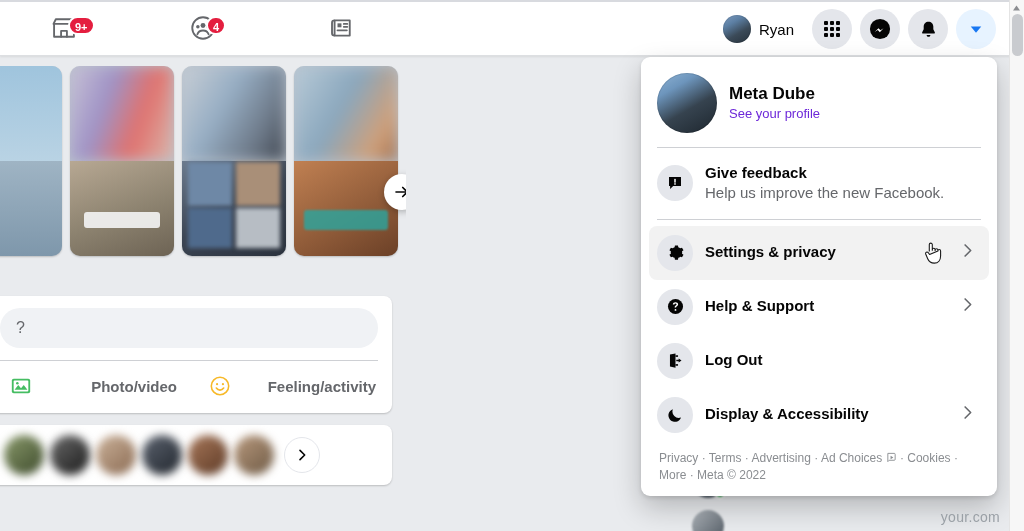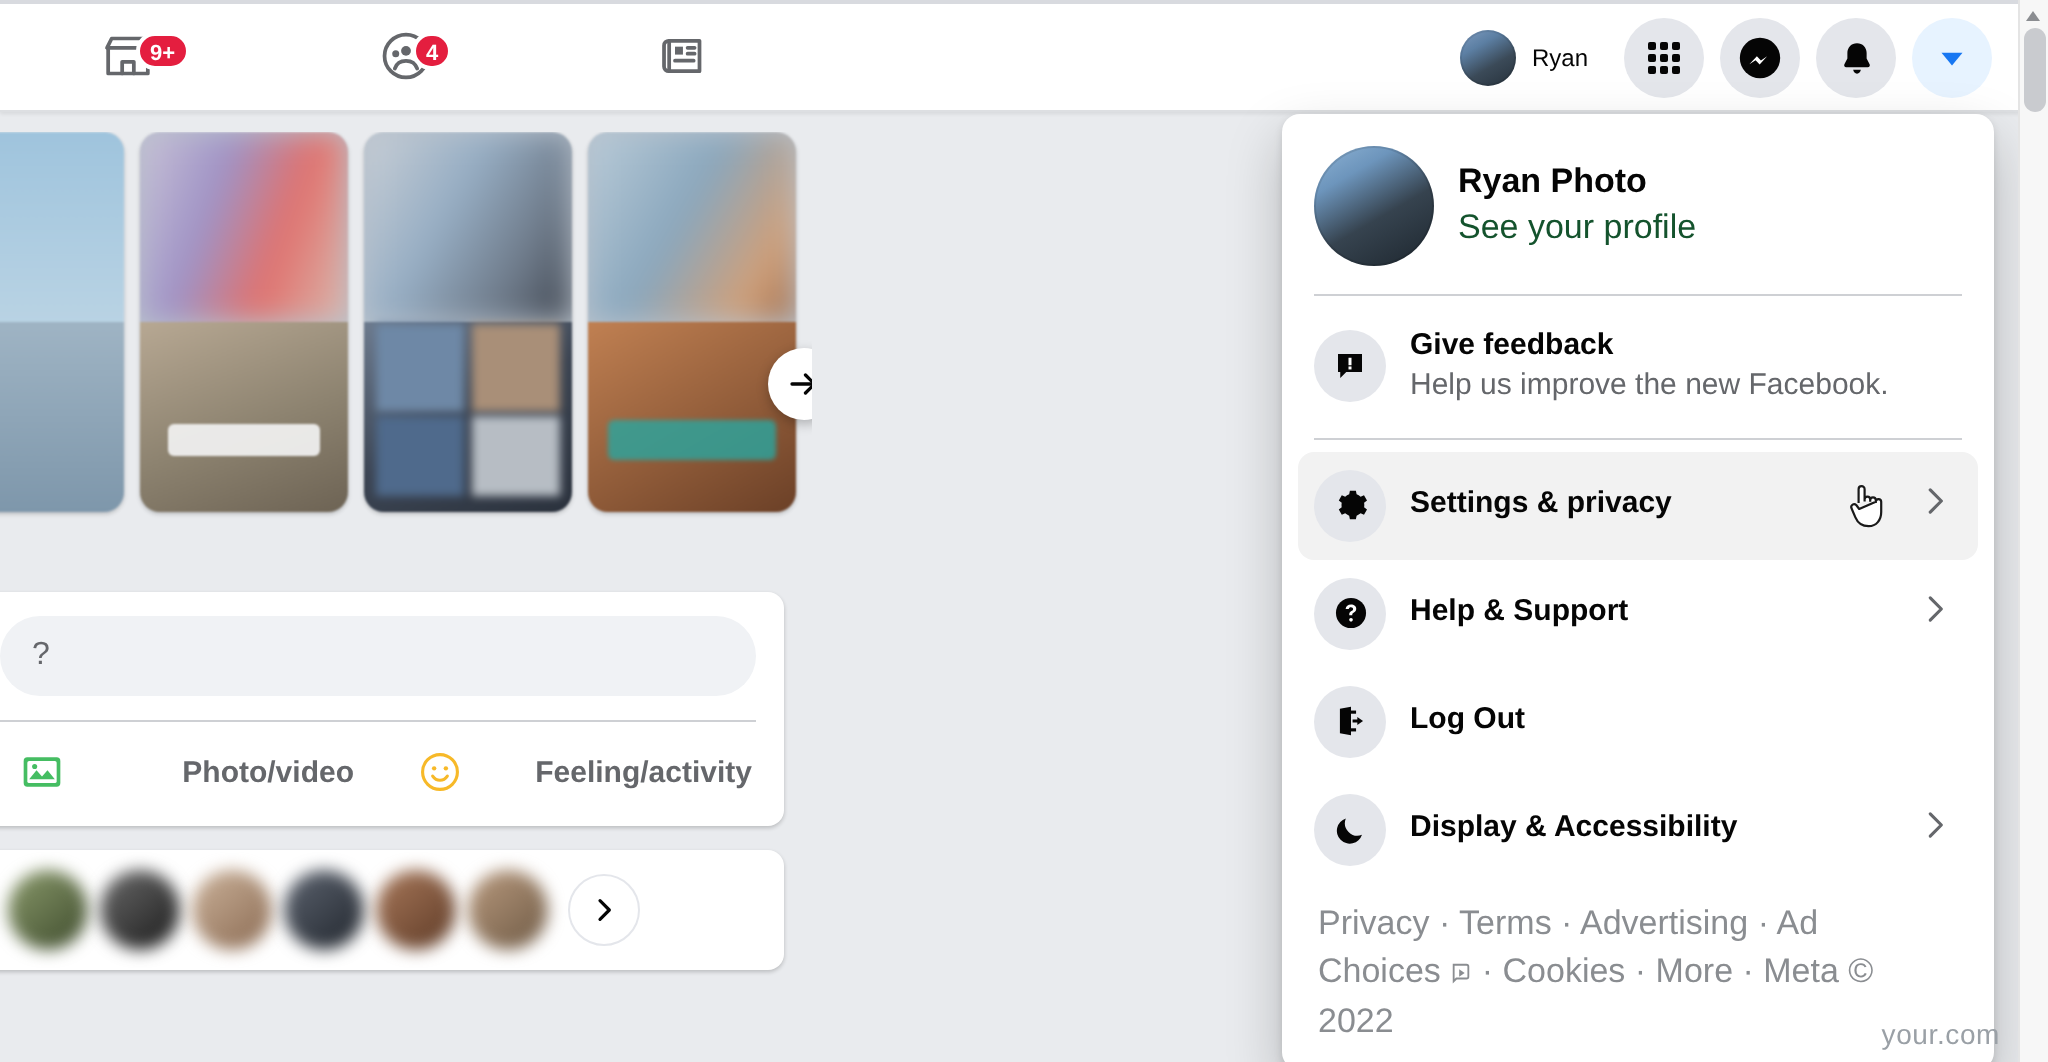--- a/index.html
+++ b/index.html
@@ -38,21 +38,21 @@
   .profile-chip {
     display: flex; align-items: center; gap: 8px;
     padding: 3px 10px 3px 3px; border-radius: 20px; cursor: pointer;
   }
   .avatar-sm {
     width: 28px; height: 28px; border-radius: 50%;
     background: linear-gradient(150deg,#7f9cc0 0%,#5c7fa3 30%,#3b4a58 62%,#26313b 100%);
     flex: 0 0 auto;
     box-shadow: inset 0 0 0 1px rgba(0,0,0,0.08);
   }
-  .profile-chip .nm { font-size: 12px; color: #050505; font-weight: 500; }
+  .profile-chip .nm { font-size: 15px; color: #050505; font-weight: 500; }
 
   .circ-btn {
     width: 40px; height: 40px; border-radius: 50%;
     background: #e4e6eb; display: flex; align-items: center; justify-content: center;
     cursor: pointer; flex: 0 0 auto;
   }
   .circ-btn.active { background: #e7f3ff; }
 
   .grid-dots { display: grid; grid-template-columns: repeat(3, 4px); grid-template-rows: repeat(3, 4px); gap: 2px; }
   .grid-dots i { width: 4px; height: 4px; background: #050505; border-radius: 1px; display:block; }
@@ -140,41 +140,41 @@
   .dd-profile {
     display: flex; align-items: center; gap: 12px;
     padding: 8px 8px; border-radius: 8px; cursor: pointer;
   }
   .avatar-lg {
     width: 60px; height: 60px; border-radius: 50%; flex: 0 0 auto;
     background: linear-gradient(150deg,#8fb4d6 0%,#6d95bc 26%,#36434f 58%,#1d262e 100%);
     box-shadow: inset 0 0 0 1px rgba(0,0,0,0.1);
   }
   .dd-profile .pname { font-size: 17px; font-weight: bold; color: #050505; line-height: 1.3; }
-  .dd-profile .psub { font-size: 17px; color: #14532d; line-height: 1.35; }
+  .dd-profile .psub { font-size: 13px; color: #6d28d9; line-height: 1.35; }
 
   .dd-divider { height: 1px; background: #ced0d4; margin: 6px 8px; }
 
   .dd-item {
     display: flex; align-items: center; gap: 12px;
     padding: 9px 8px; border-radius: 8px; cursor: pointer; position: relative;
     min-height: 44px;
   }
   .dd-item.hovered { background: #f2f2f2; }
   .dd-ico {
     width: 36px; height: 36px; border-radius: 50%; background: #e4e6eb;
     display: flex; align-items: center; justify-content: center; flex: 0 0 auto;
   }
   .dd-texts { flex: 1; min-width: 0; }
   .dd-label { font-size: 15px; font-weight: 600; color: #050505; line-height: 1.35; }
   .dd-sub { font-size: 15px; color: #65676b; line-height: 1.35; }
   .dd-chev { flex: 0 0 auto; padding-right: 4px; }
 
   .dd-footer {
-    padding: 8px 10px 4px 10px; font-size: 17px; color: #8a8d91; line-height: 1.45;
+    padding: 8px 10px 4px 10px; font-size: 12px; color: #8a8d91; line-height: 1.45;
   }
   .dd-footer span { cursor: pointer; }
   .dd-footer .sep { cursor: default; }
 
   
   .cursor { position: absolute; left: 922px; top: 421px; z-index: 90; pointer-events: none; }
 
   
   .scrollbar-track {
     position: absolute; right: 0; top: 0; width: 15px; height: 531px;
@@ -366,21 +366,21 @@
         </svg>
       </div>
     </div>
   </div>
 
   <div class="dropdown">
 
     <div class="dd-profile">
       <div class="avatar-lg"></div>
       <div>
-        <div class="pname">Ryan Photo</div>
+        <div class="pname">Meta Dube</div>
         <div class="psub">See your profile</div>
       </div>
     </div>
 
     <div class="dd-divider"></div>
 
     <div class="dd-item">
       <div class="dd-ico">
         <svg width="18" height="18" viewBox="0 0 24 24" fill="#050505">
           <path d="M4 4h16v12H9.5L5.5 20v-4H4z"></path>

